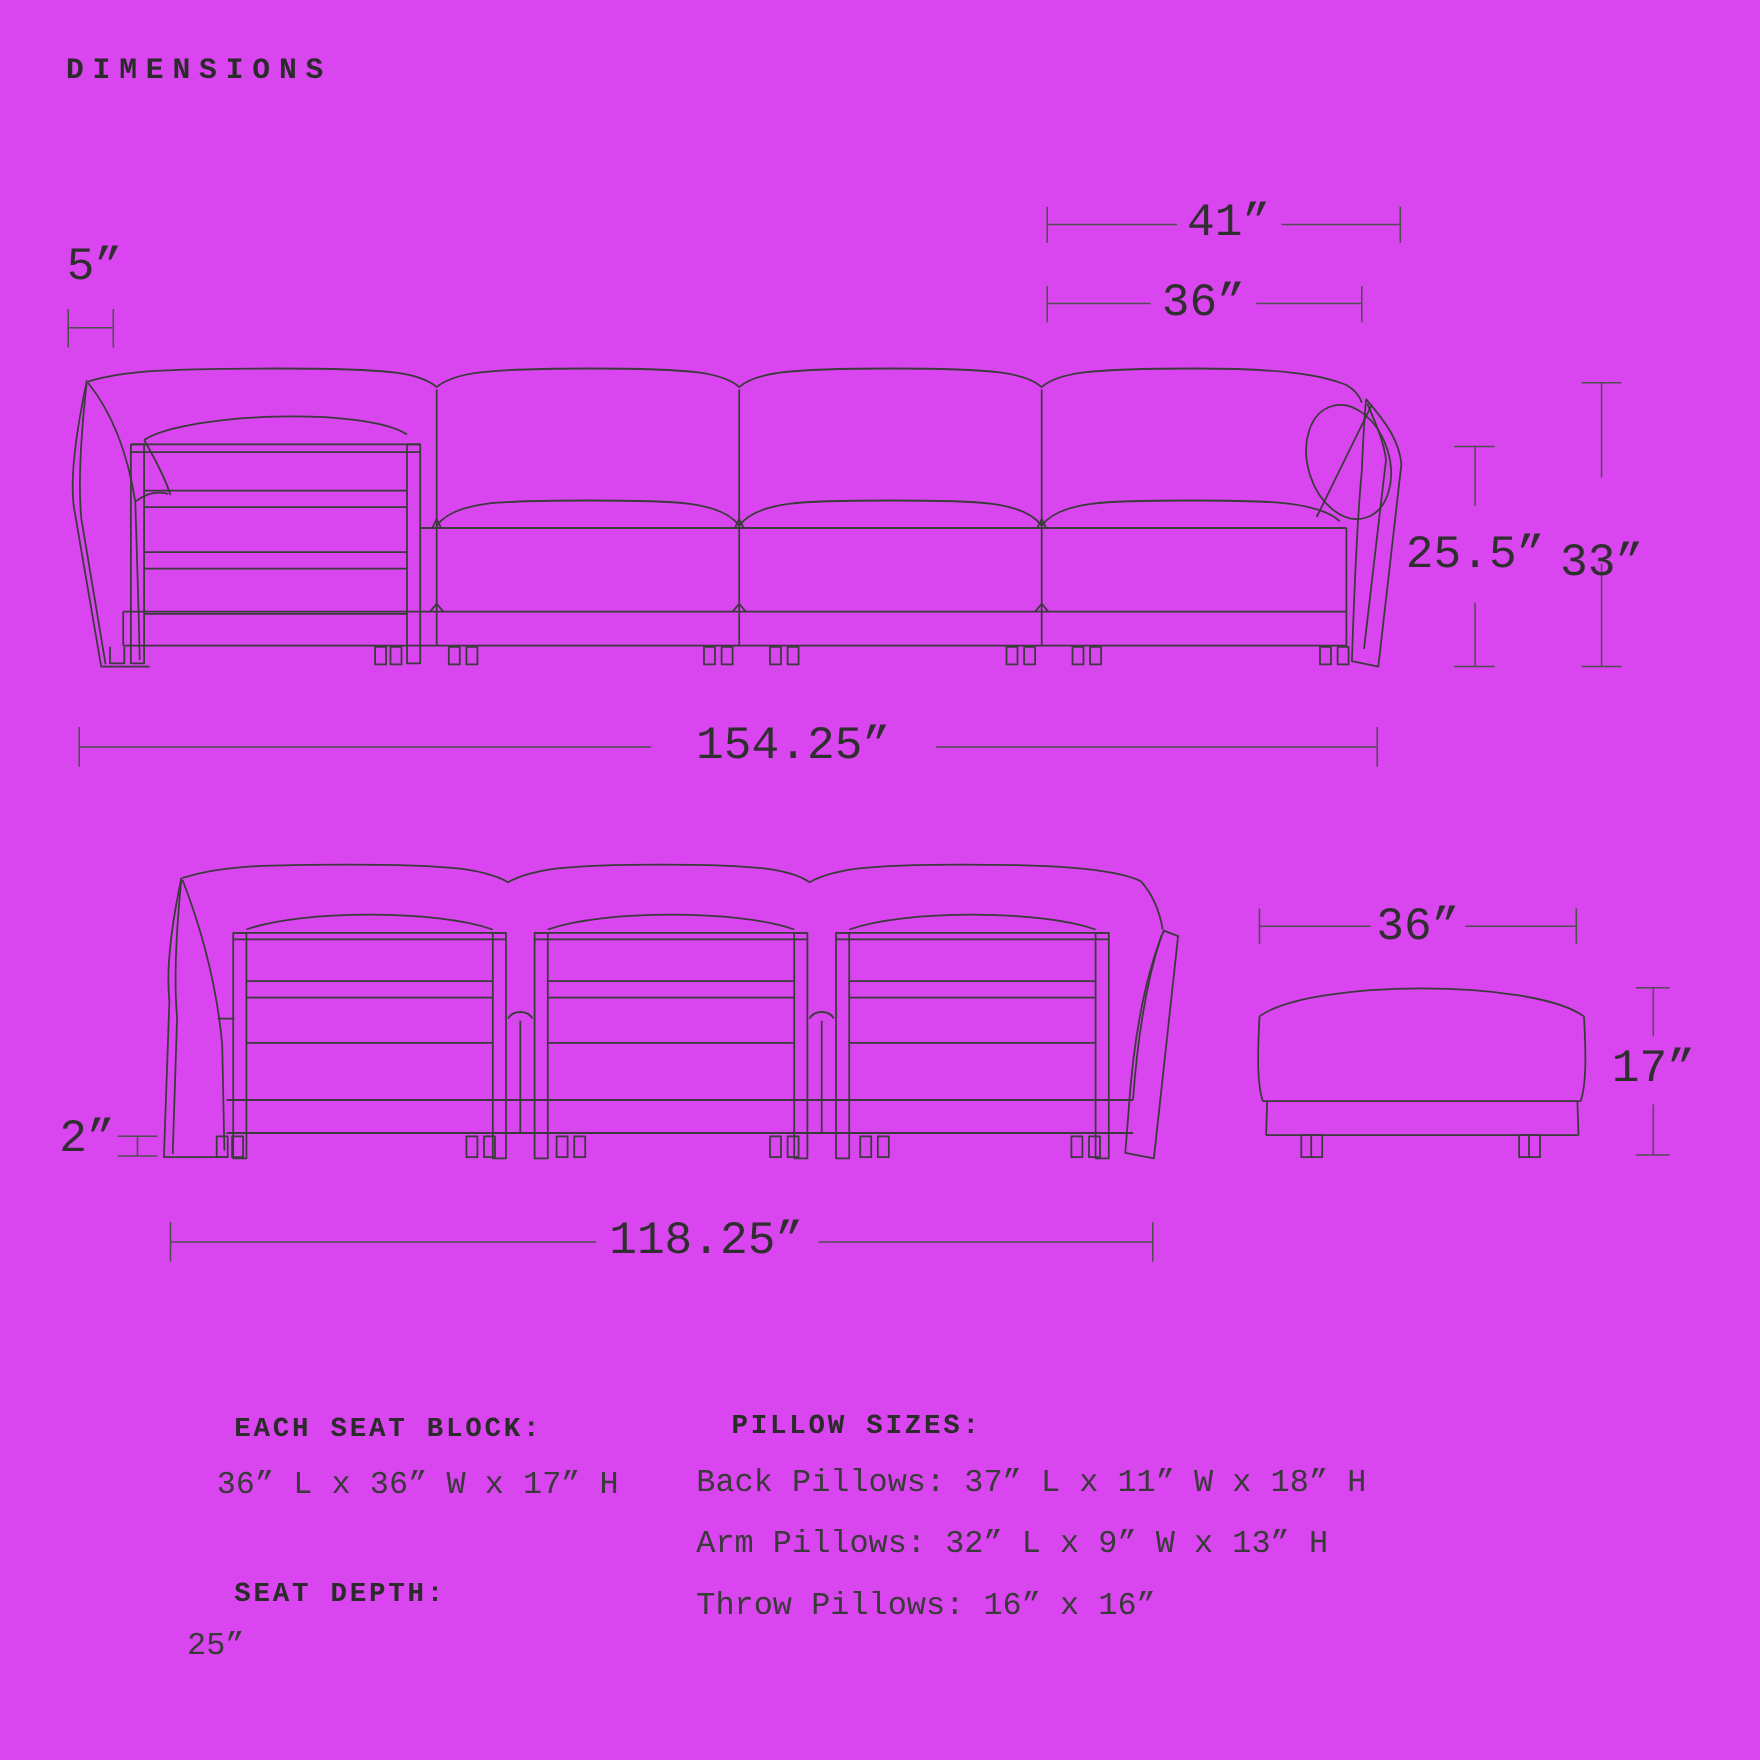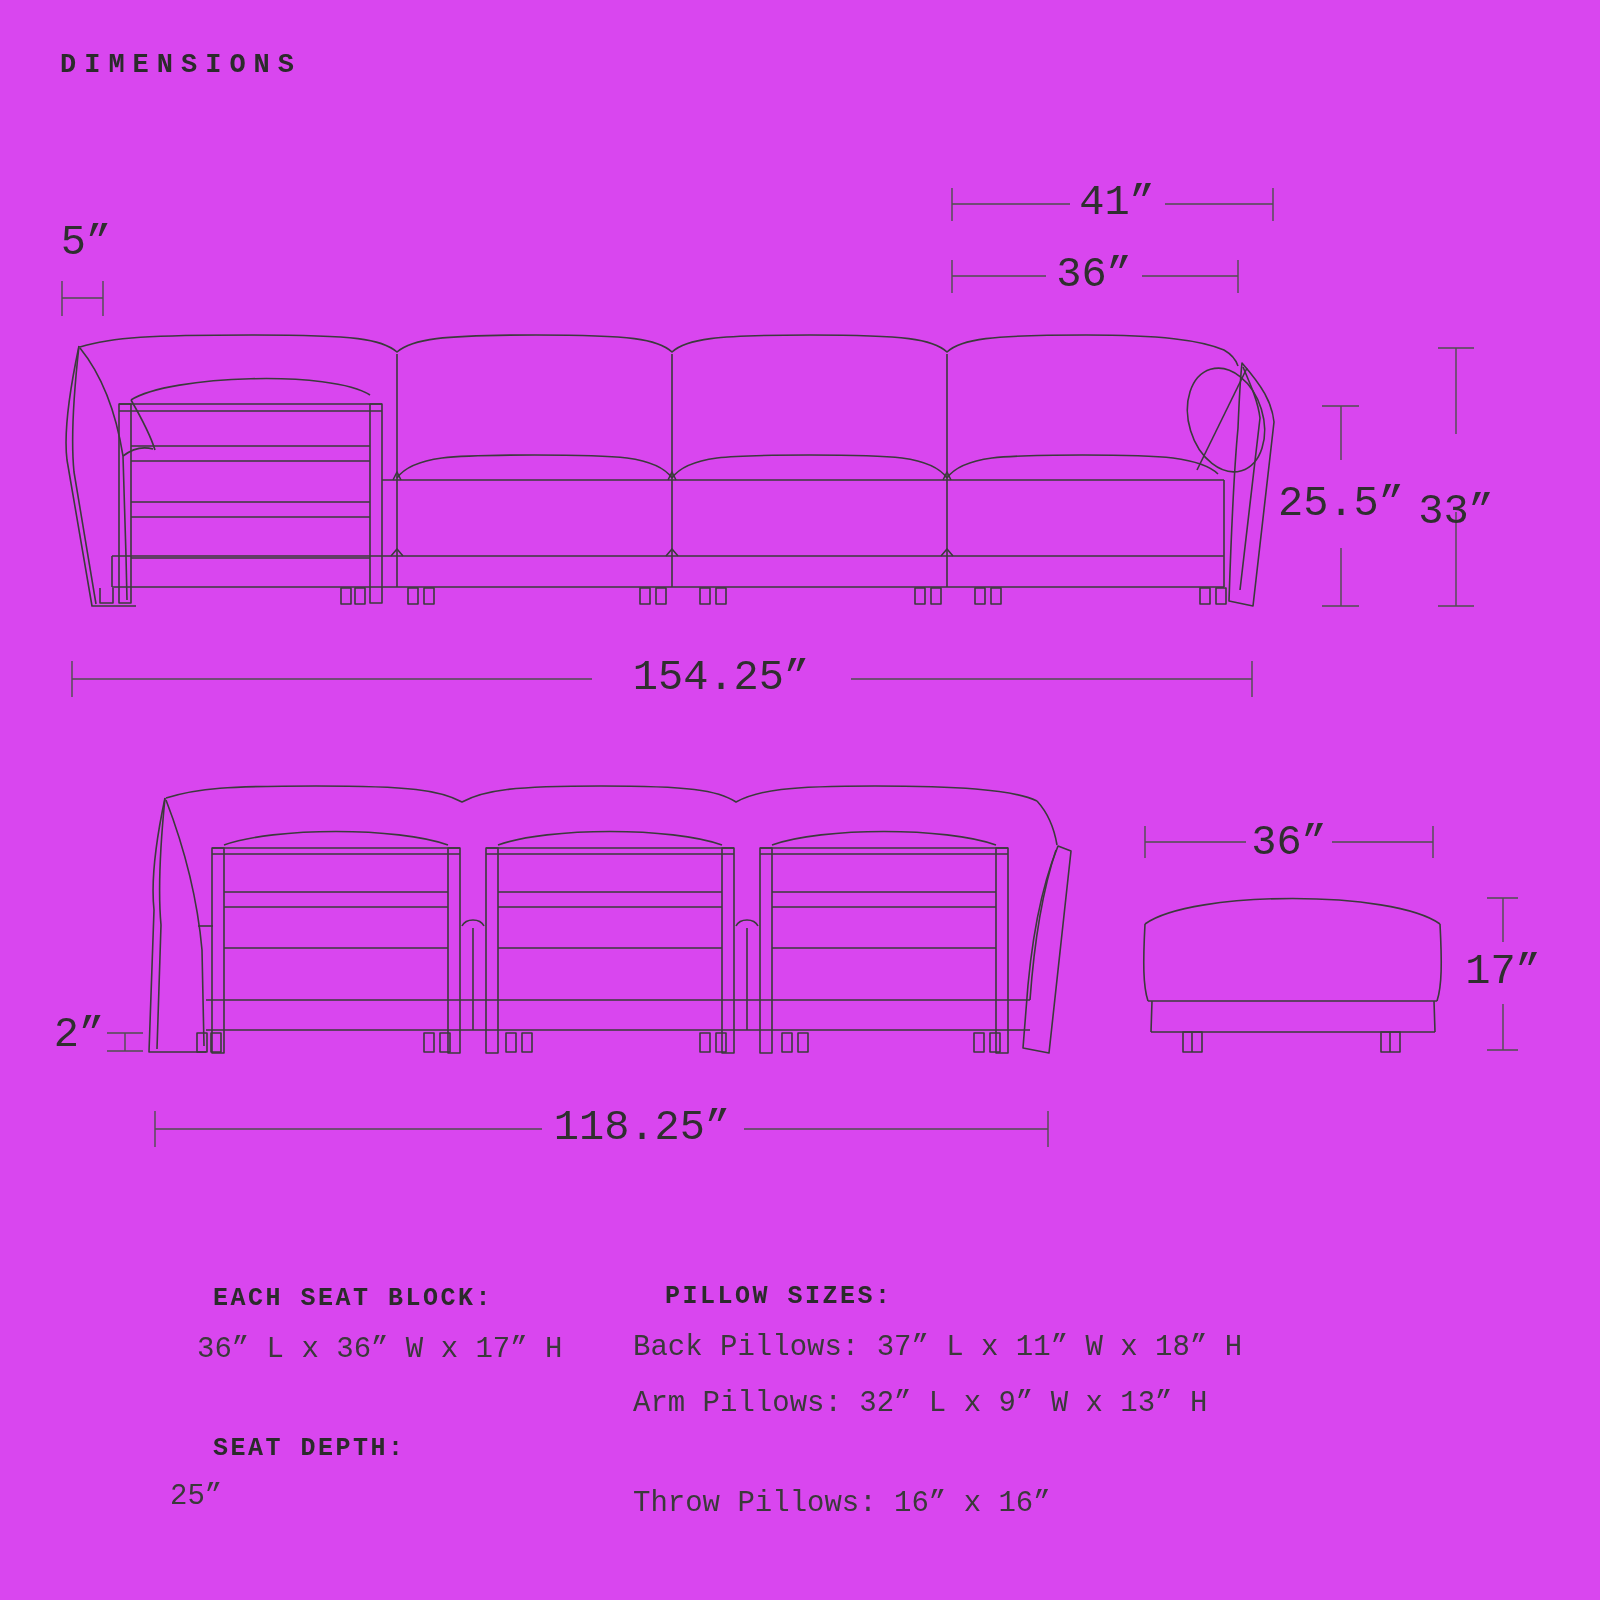--- a/index.html
+++ b/index.html
@@ -189,16 +189,16 @@
     <span class="spec-val" style="left:197px;top:1333px;">36” L x 36” W x 17” H</span>
   </div>
   <div>
     <span class="spec-head" style="left:181px;top:1434px;">SEAT DEPTH:</span>
     <span class="spec-val" style="left:170px;top:1480px;">25”</span>
   </div>
   <div>
     <span class="spec-head" style="left:633px;top:1282px;">PILLOW SIZES:</span>
     <span class="spec-val" style="left:633px;top:1331px;">Back Pillows: 37” L x 11” W x 18” H</span>
     <span class="spec-val" style="left:633px;top:1387px;text-align:center;">Arm Pillows: 32” L x 9” W x 13” H</span>
-    <span class="spec-val" style="left:633px;top:1443px;margin-top:44px;">Throw Pillows: 16” x 16”</span>
+    <span class="spec-val" style="left:633px;top:1443px;">Throw Pillows: 16” x 16”</span>
   </div>
 
 </div>
 
 </body></html>

